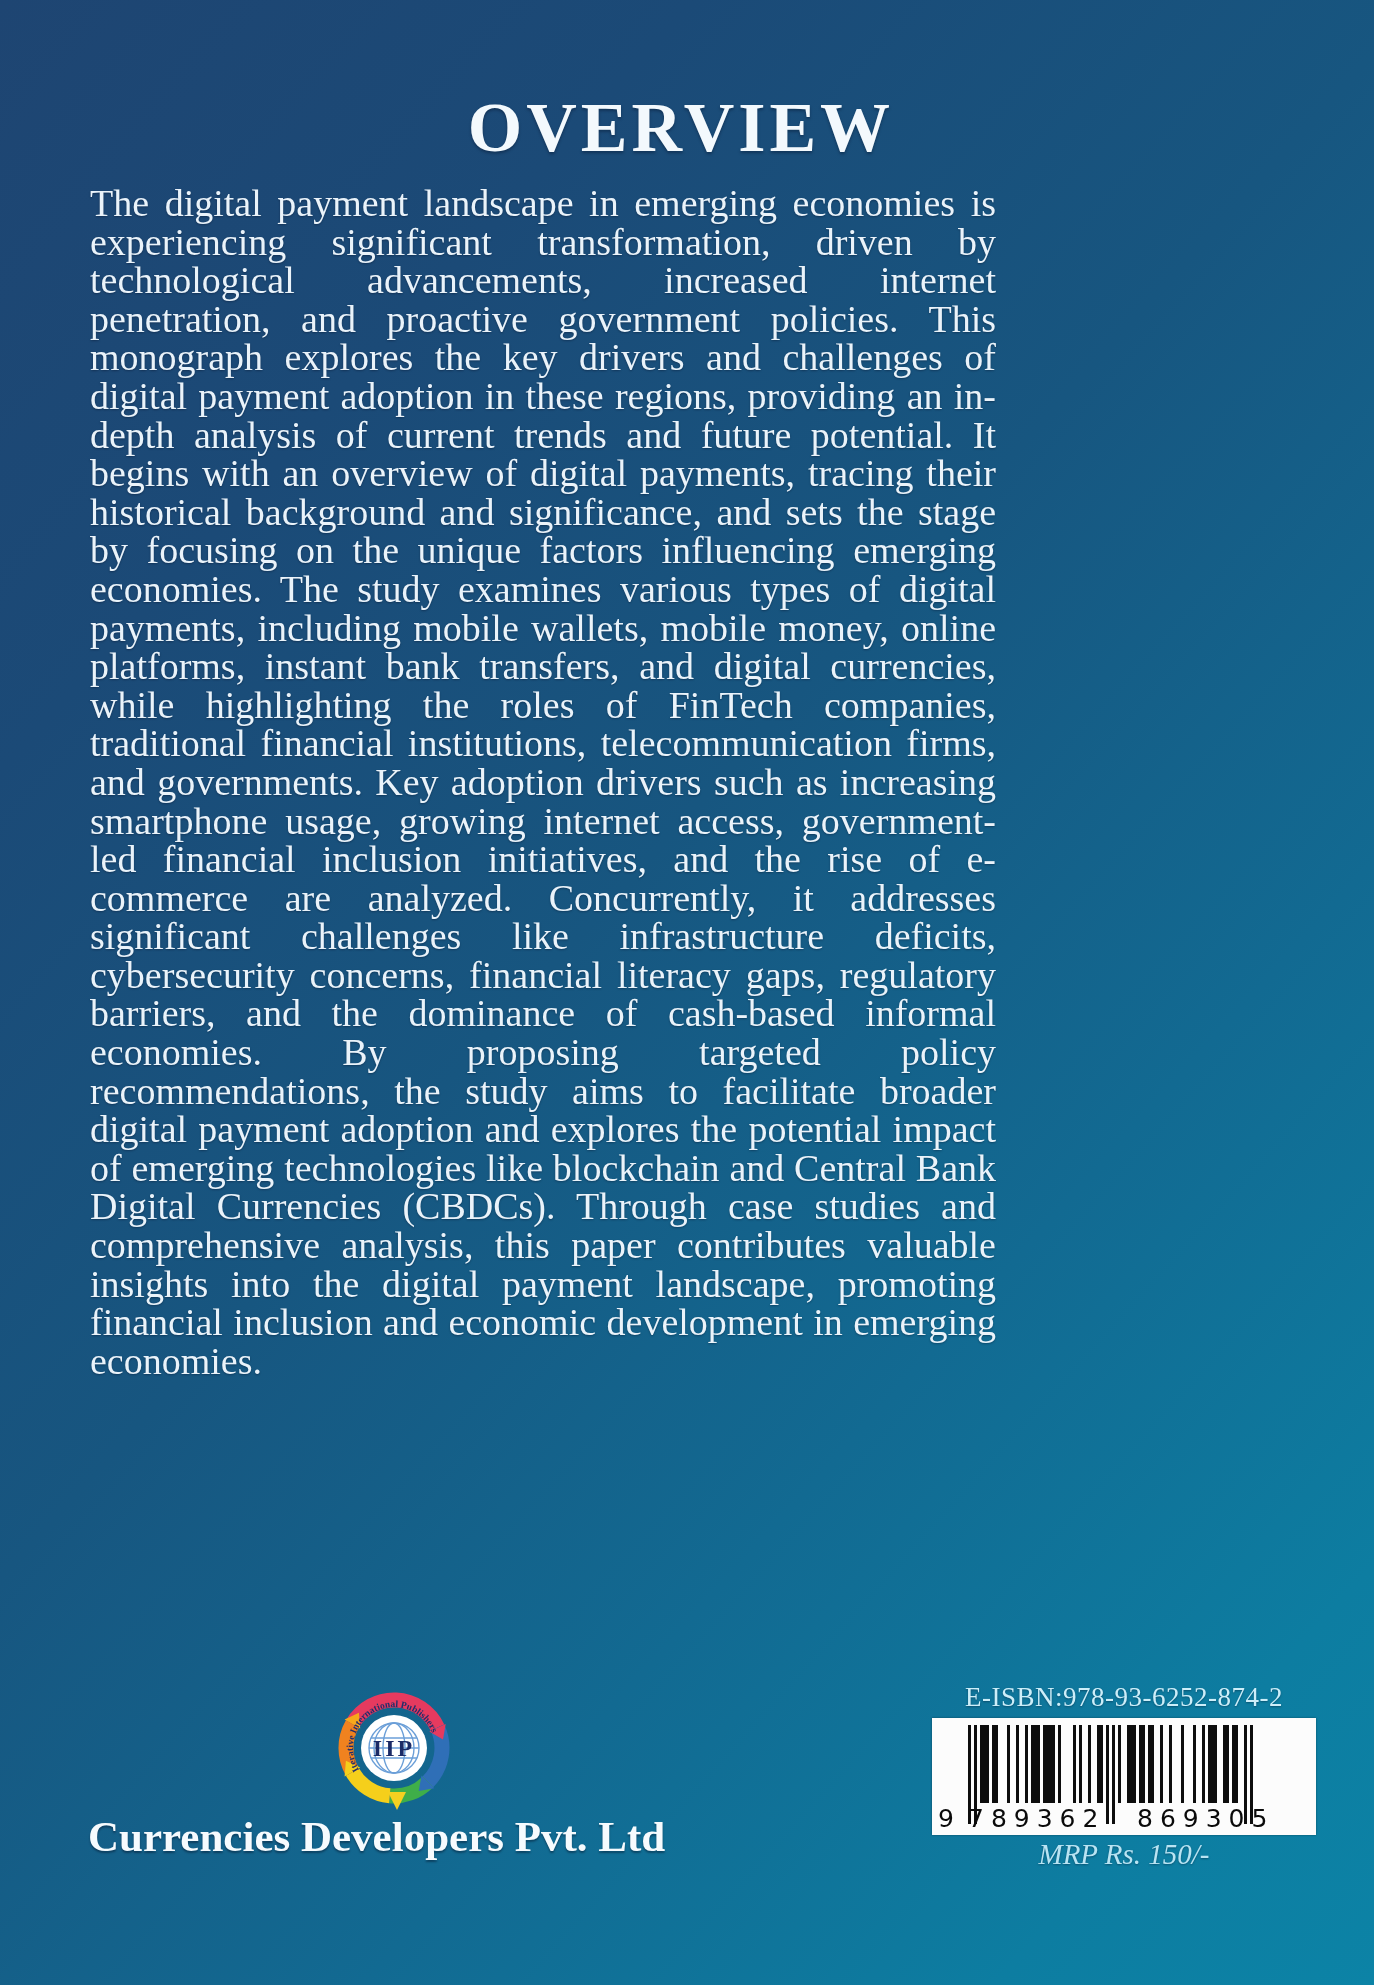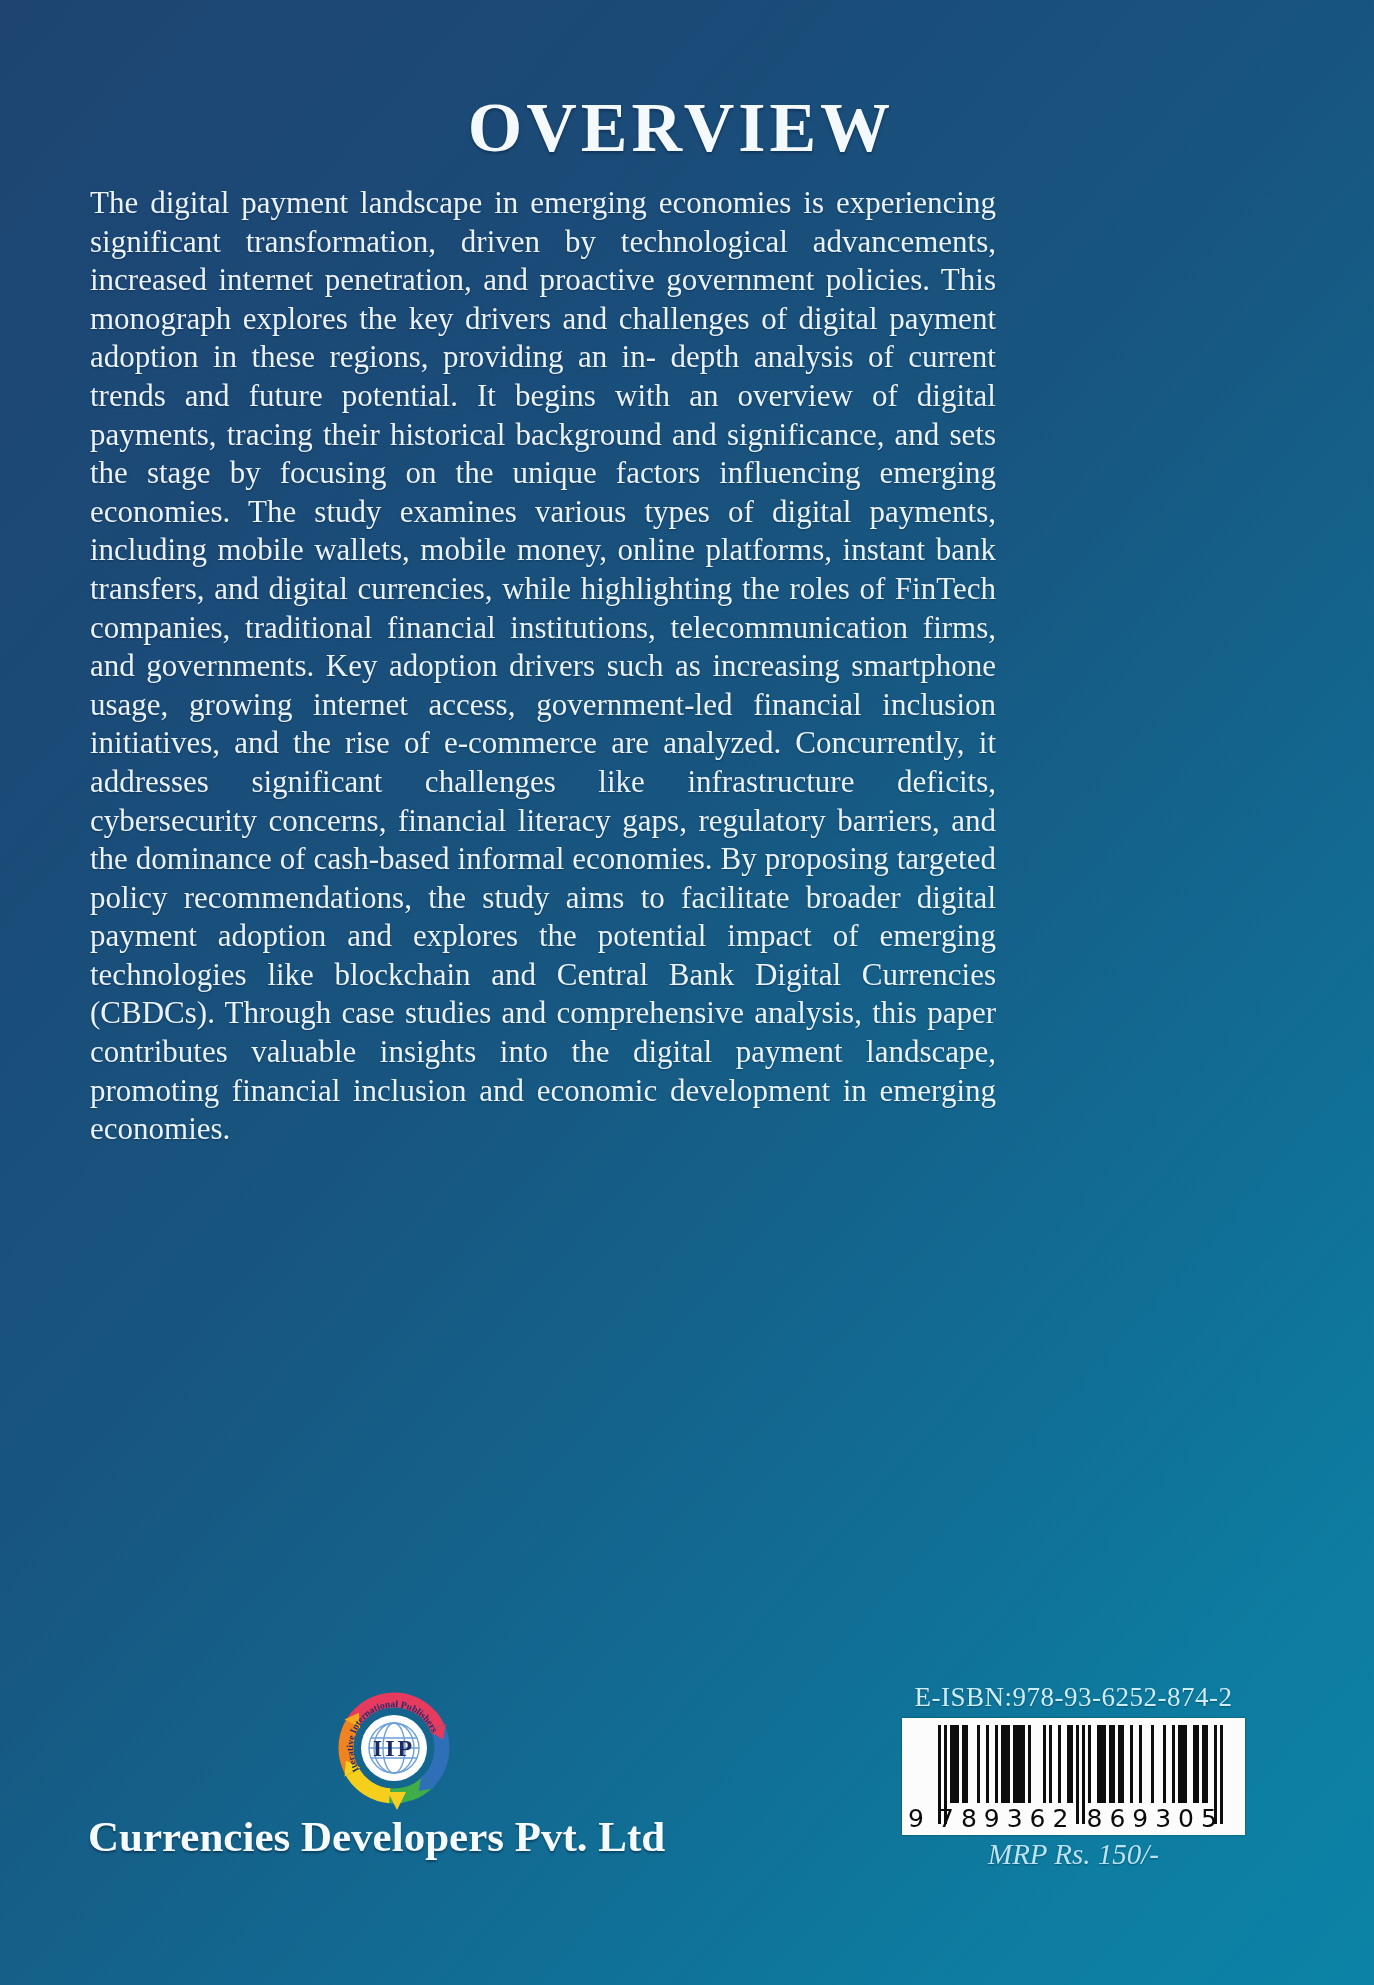--- a/index.html
+++ b/index.html
@@ -14,34 +14,34 @@
   }
   .page-title{
     position:absolute;top:88px;left:0;width:1362px;
     text-align:center;
     font-size:70px;font-weight:bold;letter-spacing:4px;
     color:#f3f9fd;
     text-shadow:0 2px 3px rgba(0,10,30,.35);
   }
   .overview-paragraph{
     position:absolute;top:184px;left:90px;width:906px;
-    font-size:31px;line-height:38.6px;
+    font-size:38px;line-height:38.6px;
     text-align:justify;
     color:#eaf3fa;
     text-shadow:0 1px 2px rgba(0,10,30,.35);
   }
   
   .publisher-logo{position:absolute;left:324px;top:1678px;width:140px;height:140px;}
   .publisher-name{
     position:absolute;left:88px;top:1812px;
     font-size:43px;font-weight:bold;color:#f6fbfe;
     text-shadow:0 2px 2px rgba(0,10,30,.4);
     white-space:nowrap;
   }
-  .isbn-area{position:absolute;left:902px;top:1682px;width:343px;}
+  .isbn-area{position:absolute;left:932px;top:1682px;width:384px;}
   .e-isbn{
     text-align:center;font-size:27px;color:#cdeef9;
     letter-spacing:.5px;white-space:nowrap;
     text-shadow:0 1px 2px rgba(0,10,30,.35);
   }
   .barcode-box{
     position:relative;margin-top:5px;height:117px;
     background:#fcfcfc;box-shadow:0 0 2px rgba(0,0,0,.4);
   }
   .barcode-bars{

